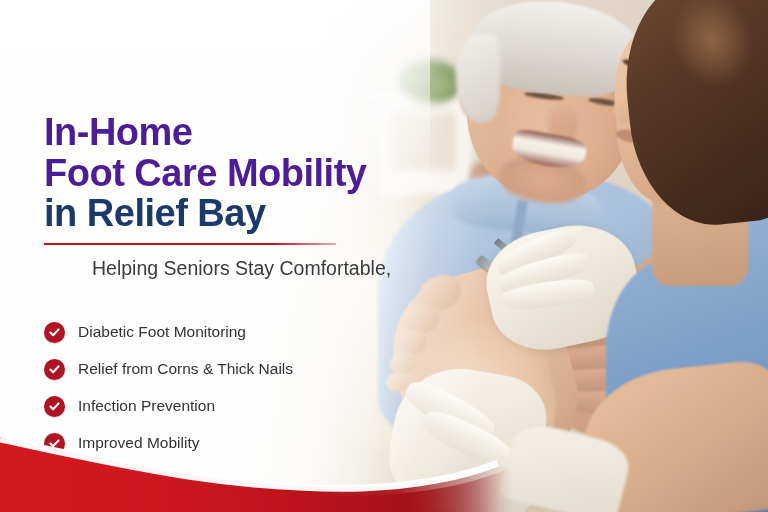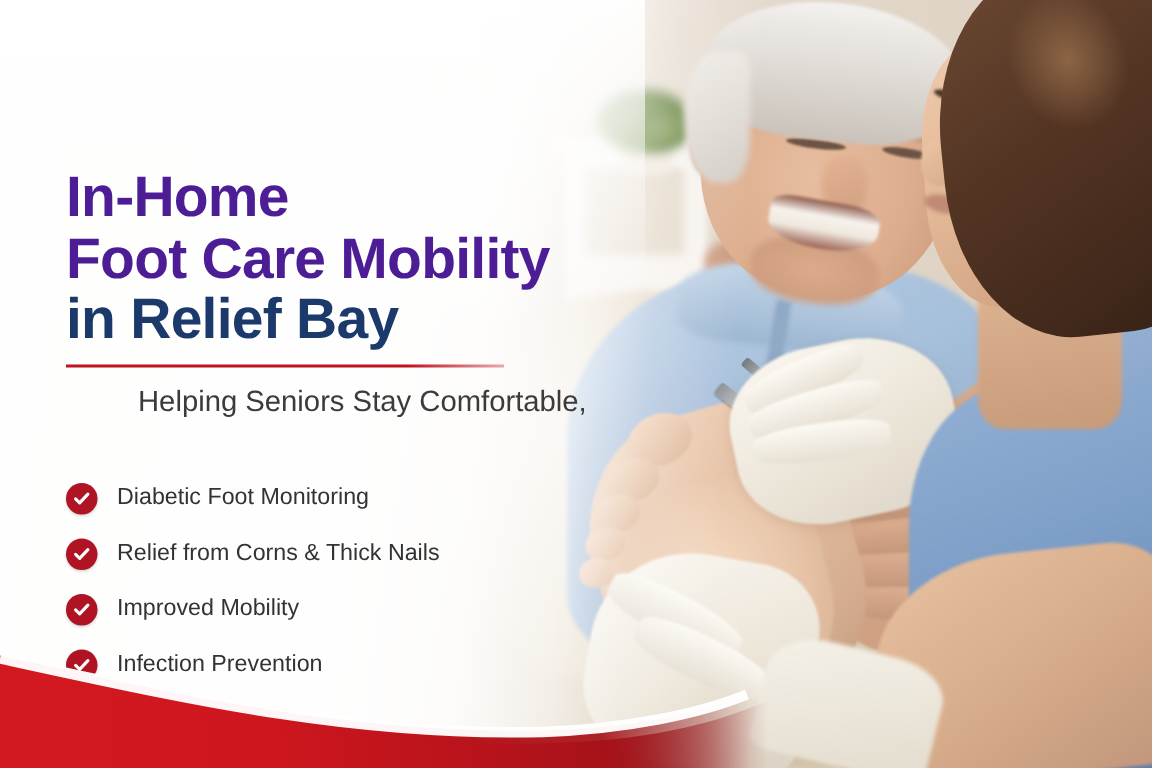--- a/index.html
+++ b/index.html
@@ -534,29 +534,29 @@
           </svg>
         </span>
         <span class="bullet-label">Relief from Corns &amp; Thick Nails</span>
       </li>
       <li class="bullet">
         <span class="check">
           <svg width="13" height="13" viewBox="0 0 13 13">
             <path d="M2.4 6.6 L5.1 9.2 L10.6 3.4" stroke="#FFFFFF" stroke-width="2.1" fill="none" stroke-linecap="round" stroke-linejoin="round"></path>
           </svg>
         </span>
-        <span class="bullet-label">Improved Mobility</span>
+        <span class="bullet-label">Infection Prevention</span>
       </li>
       <li class="bullet">
         <span class="check">
           <svg width="13" height="13" viewBox="0 0 13 13">
             <path d="M2.4 6.6 L5.1 9.2 L10.6 3.4" stroke="#FFFFFF" stroke-width="2.1" fill="none" stroke-linecap="round" stroke-linejoin="round"></path>
           </svg>
         </span>
-        <span class="bullet-label">Infection Prevention</span>
+        <span class="bullet-label">Improved Mobility</span>
       </li>
     </ul>
 
     <div class="wave">
       <svg width="768" height="95" viewBox="0 0 768 95" preserveAspectRatio="none">
         <defs>
           <linearGradient id="wgrad" x1="0" y1="0" x2="1" y2="0">
             <stop offset="0" stop-color="#D31920"></stop>
             <stop offset="0.35" stop-color="#CE161E"></stop>
             <stop offset="0.62" stop-color="#B9131B"></stop>

